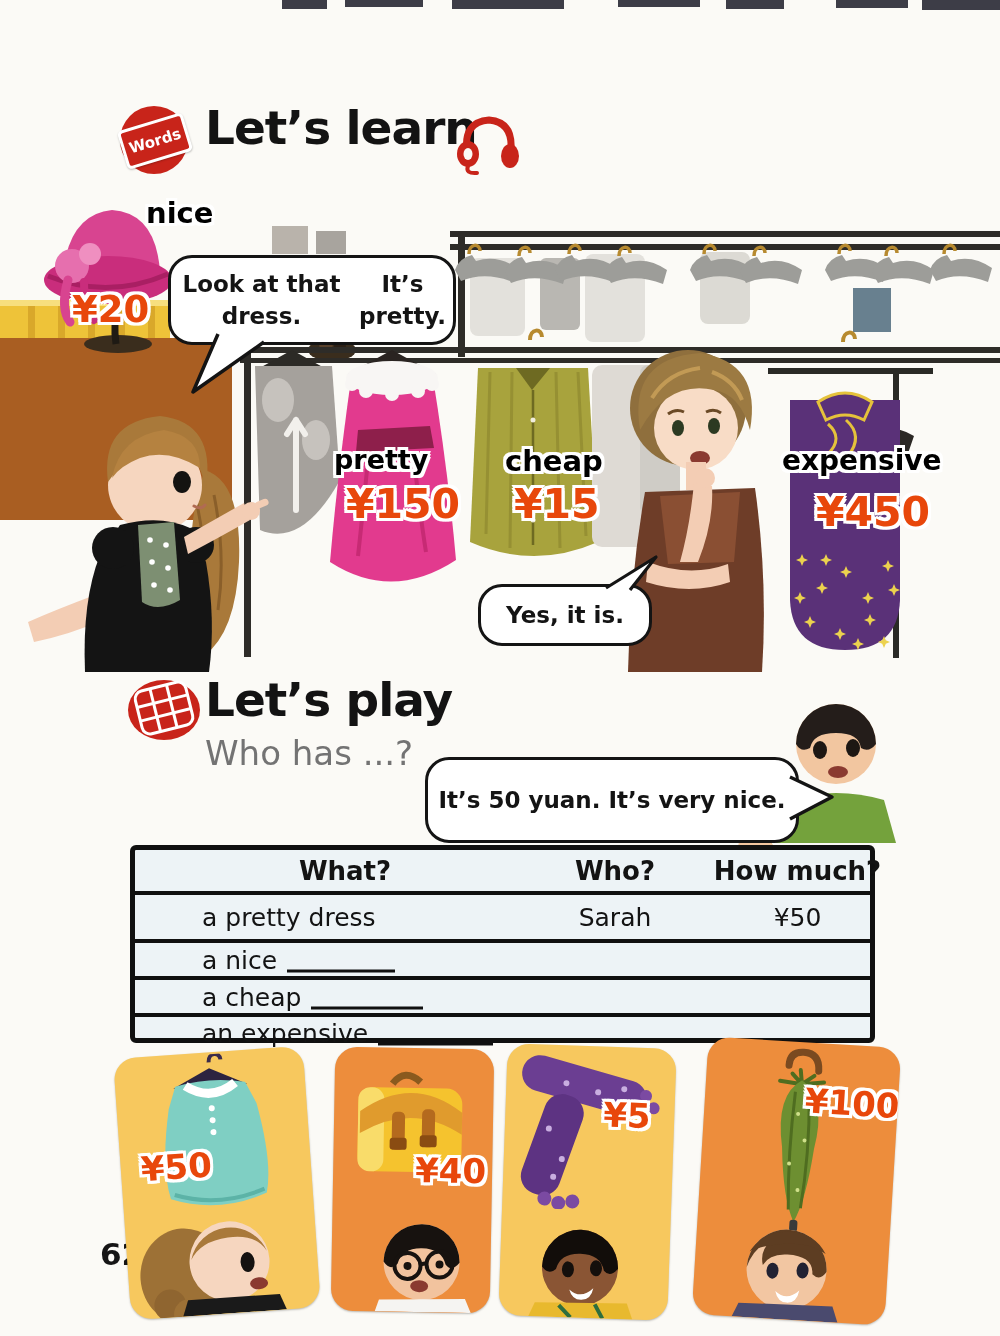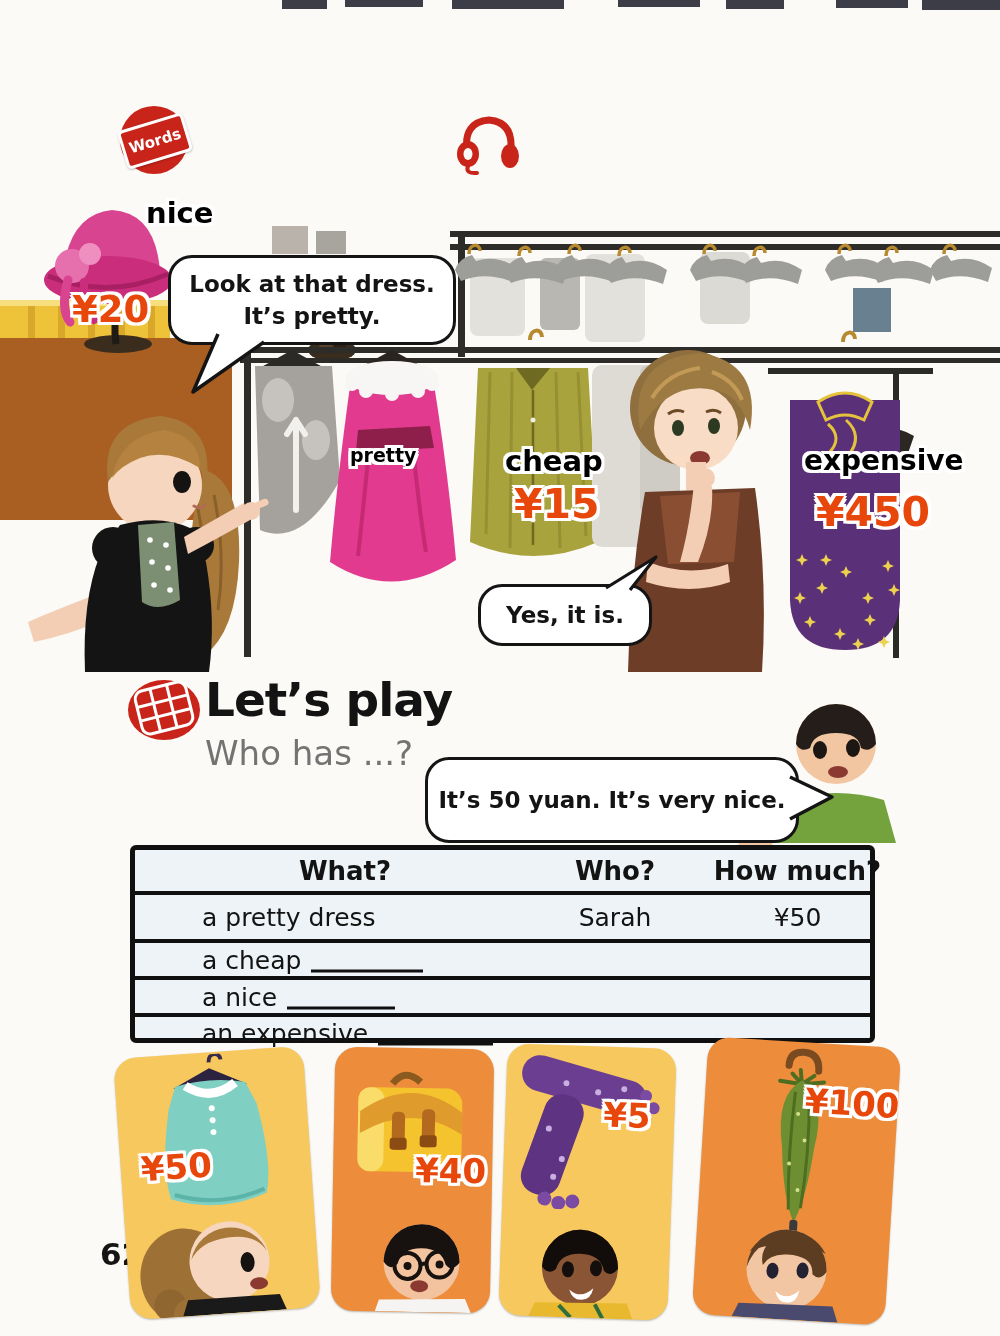--- a/index.html
+++ b/index.html
@@ -9,21 +9,21 @@
   
   .olabel{font-weight:bold;color:#000000;white-space:nowrap;
     text-shadow:-3px -3px 0 #fff,3px -3px 0 #fff,-3px 3px 0 #fff,3px 3px 0 #fff,
                 0 -3px 0 #fff,0 3px 0 #fff,-3px 0 0 #fff,3px 0 0 #fff;}
   .price{font-weight:800;color:#e8470b;white-space:nowrap;font-style:normal;
     text-shadow:-3px -3px 0 #fff,3px -3px 0 #fff,-3px 3px 0 #fff,3px 3px 0 #fff,
                 0 -3px 0 #fff,0 3px 0 #fff,-3px 0 0 #fff,3px 0 0 #fff;}
   .title{font-size:47px;font-weight:800;letter-spacing:-1px;color:#131313;white-space:nowrap;}
   .subtitle{font-size:34px;font-weight:400;color:#737373;white-space:nowrap;}
   .bubble{background:#fff;border:3.5px solid #141414;border-radius:24px;z-index:3;
-          display:flex;flex-direction:column;justify-content:center;align-items:center;
+          display:flex;flex-direction:row;justify-content:center;align-items:center;
           font-weight:bold;font-size:23px;line-height:1.4;color:#141414;text-align:center;}
   .tailsvg{z-index:4;}
   
   .badge{width:68px;height:68px;border-radius:50%;background:#c8241a;z-index:2;}
   .badge .card{position:absolute;left:1px;top:15px;width:62px;height:34px;background:#c8241a;
                border:3px solid #fff;border-radius:5px;transform:rotate(-17deg);
                display:flex;align-items:center;justify-content:center;}
   .badge .card span{color:#fff;font-size:15px;font-weight:bold;}
   
   .ptable{left:130px;top:845px;width:735px;height:188px;border:5px solid #101010;border-radius:6px;
@@ -54,20 +54,21 @@
   <div class="abs edge" style="left:618px;top:0;width:82px;height:7px"></div>
   <div class="abs edge" style="left:726px;top:0;width:58px;height:9px"></div>
   <div class="abs edge" style="left:836px;top:0;width:72px;height:8px"></div>
   <div class="abs edge" style="left:922px;top:0;width:78px;height:10px"></div>
 
   <div class="abs badge" style="left:120px;top:106px">
     <div class="card">
         <span>Words</span>
       </div>
   </div>
+  <div class="abs title" style="left:205px;top:100px">Let’s learn</div>
   <svg class="abs" style="left:455px;top:110px;z-index:2" width="64" height="66" viewBox="0 0 64 66">
     <path d="M12,42 Q8,12 34,10 Q58,12 56,40" fill="none" stroke="#c8241a" stroke-width="7" stroke-linecap="round"></path>
     <ellipse cx="13" cy="44" rx="11" ry="13" fill="#c8241a"></ellipse>
     <ellipse cx="13" cy="44" rx="4.5" ry="6" fill="#fbfaf6"></ellipse>
     <ellipse cx="55" cy="46" rx="9" ry="12" fill="#c8241a"></ellipse>
     <path d="M13,56 Q10,64 22,63" fill="none" stroke="#c8241a" stroke-width="4" stroke-linecap="round"></path>
   </svg>
 
   <svg class="abs" style="left:0;top:0;z-index:1" width="1000" height="1336" viewBox="0 0 1000 1336">
     <defs>
@@ -241,24 +242,25 @@
         <ellipse cx="853" cy="748" rx="7" ry="9" fill="#1d1713"></ellipse>
       <ellipse cx="838" cy="772" rx="10" ry="6" fill="#8a3a30"></ellipse>
       <path d="M788,800 Q836,786 884,800 L896,843 L776,843 Z" fill="#74a23c"></path>
       <path d="M792,802 L756,828 L768,846 L802,822 Z" fill="#74a23c"></path>
       <path d="M760,830 L738,844 L750,858 L774,846 Z" fill="#f2c6a0"></path>
     </g>
   </svg>
 
   <span class="abs olabel" style="left:146px;top:196px;font-size:29px">nice</span>
   <span class="abs price" style="left:72px;top:288px;font-size:37px;z-index:2">¥20</span>
-  <span class="abs olabel" style="left:350px;top:444px;font-size:19px;z-index:2">pretty</span>
+  <span class="abs olabel" style="left:334px;top:444px;font-size:27px;z-index:2">pretty</span>
+  <span class="abs price" style="left:346px;top:480px;font-size:41px;z-index:2">¥150</span>
   <span class="abs olabel" style="left:505px;top:444px;font-size:29px;z-index:2">cheap</span>
   <span class="abs price" style="left:514px;top:480px;font-size:41px;z-index:2">¥15</span>
-  <span class="abs olabel" style="left:804px;top:444px;font-size:28px;z-index:2">expensive</span>
+  <span class="abs olabel" style="left:782px;top:444px;font-size:28px;z-index:2">expensive</span>
   <span class="abs price" style="left:816px;top:488px;font-size:41px;z-index:2">¥450</span>
 
   <div class="abs bubble" style="left:168px;top:255px;width:282px;height:84px">
     <span>Look at that dress.</span>
     <span>It’s pretty.</span>
   </div>
   <svg class="abs tailsvg" style="left:190px;top:332px" width="80" height="68" viewBox="0 0 80 68">
     <path d="M28,2 L3,60 L74,10" fill="#fff" stroke="#141414" stroke-width="3.5" stroke-linejoin="round"></path>
   </svg>
 
@@ -294,24 +296,24 @@
       <span class="cell c1h">What?</span>
       <span class="cell c2">Who?</span>
       <span class="cell c3">How much?</span>
     </div>
     <div class="trow tsep" style="height:44px">
       <span class="cell c1"><span>a pretty </span><span class="uword">dress</span></span>
       <span class="cell c2">Sarah</span>
       <span class="cell c3">¥50</span>
     </div>
     <div class="trow tsep" style="height:33px">
-      <span class="cell c1"><span>a cheap</span><span class="blank" style="width:112px"></span></span>
+      <span class="cell c1"><span>a nice</span><span class="blank" style="width:108px"></span></span>
     </div>
     <div class="trow tsep" style="height:33px">
-      <span class="cell c1"><span>a nice</span><span class="blank" style="width:108px"></span></span>
+      <span class="cell c1"><span>a cheap</span><span class="blank" style="width:112px"></span></span>
     </div>
     <div class="trow tsep" style="height:31px">
       <span class="cell c1"><span>an expensive</span><span class="blank" style="width:115px"></span></span>
     </div>
   </div>
 
   <div class="abs card" style="left:122px;top:1052px;width:190px;height:262px;background:#f7c85e;transform:rotate(-4deg)">
     <svg width="190" height="160" viewBox="0 0 190 160" style="position:absolute;left:0;top:2px">
       <path d="M95,8 c0,-10 12,-10 12,-2" fill="none" stroke="#3a2a4a" stroke-width="4"></path>
       <path d="M95,14 L58,32 L132,32 Z" fill="#2c2340"></path>

